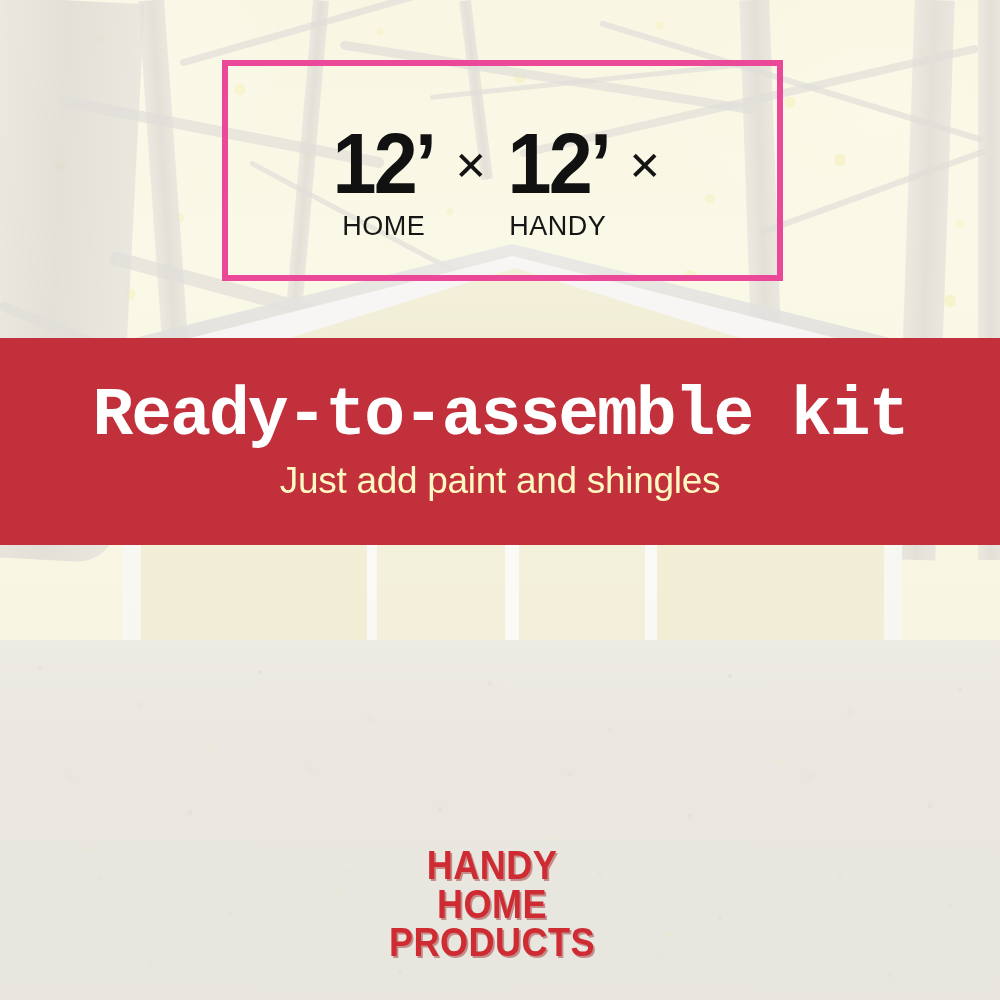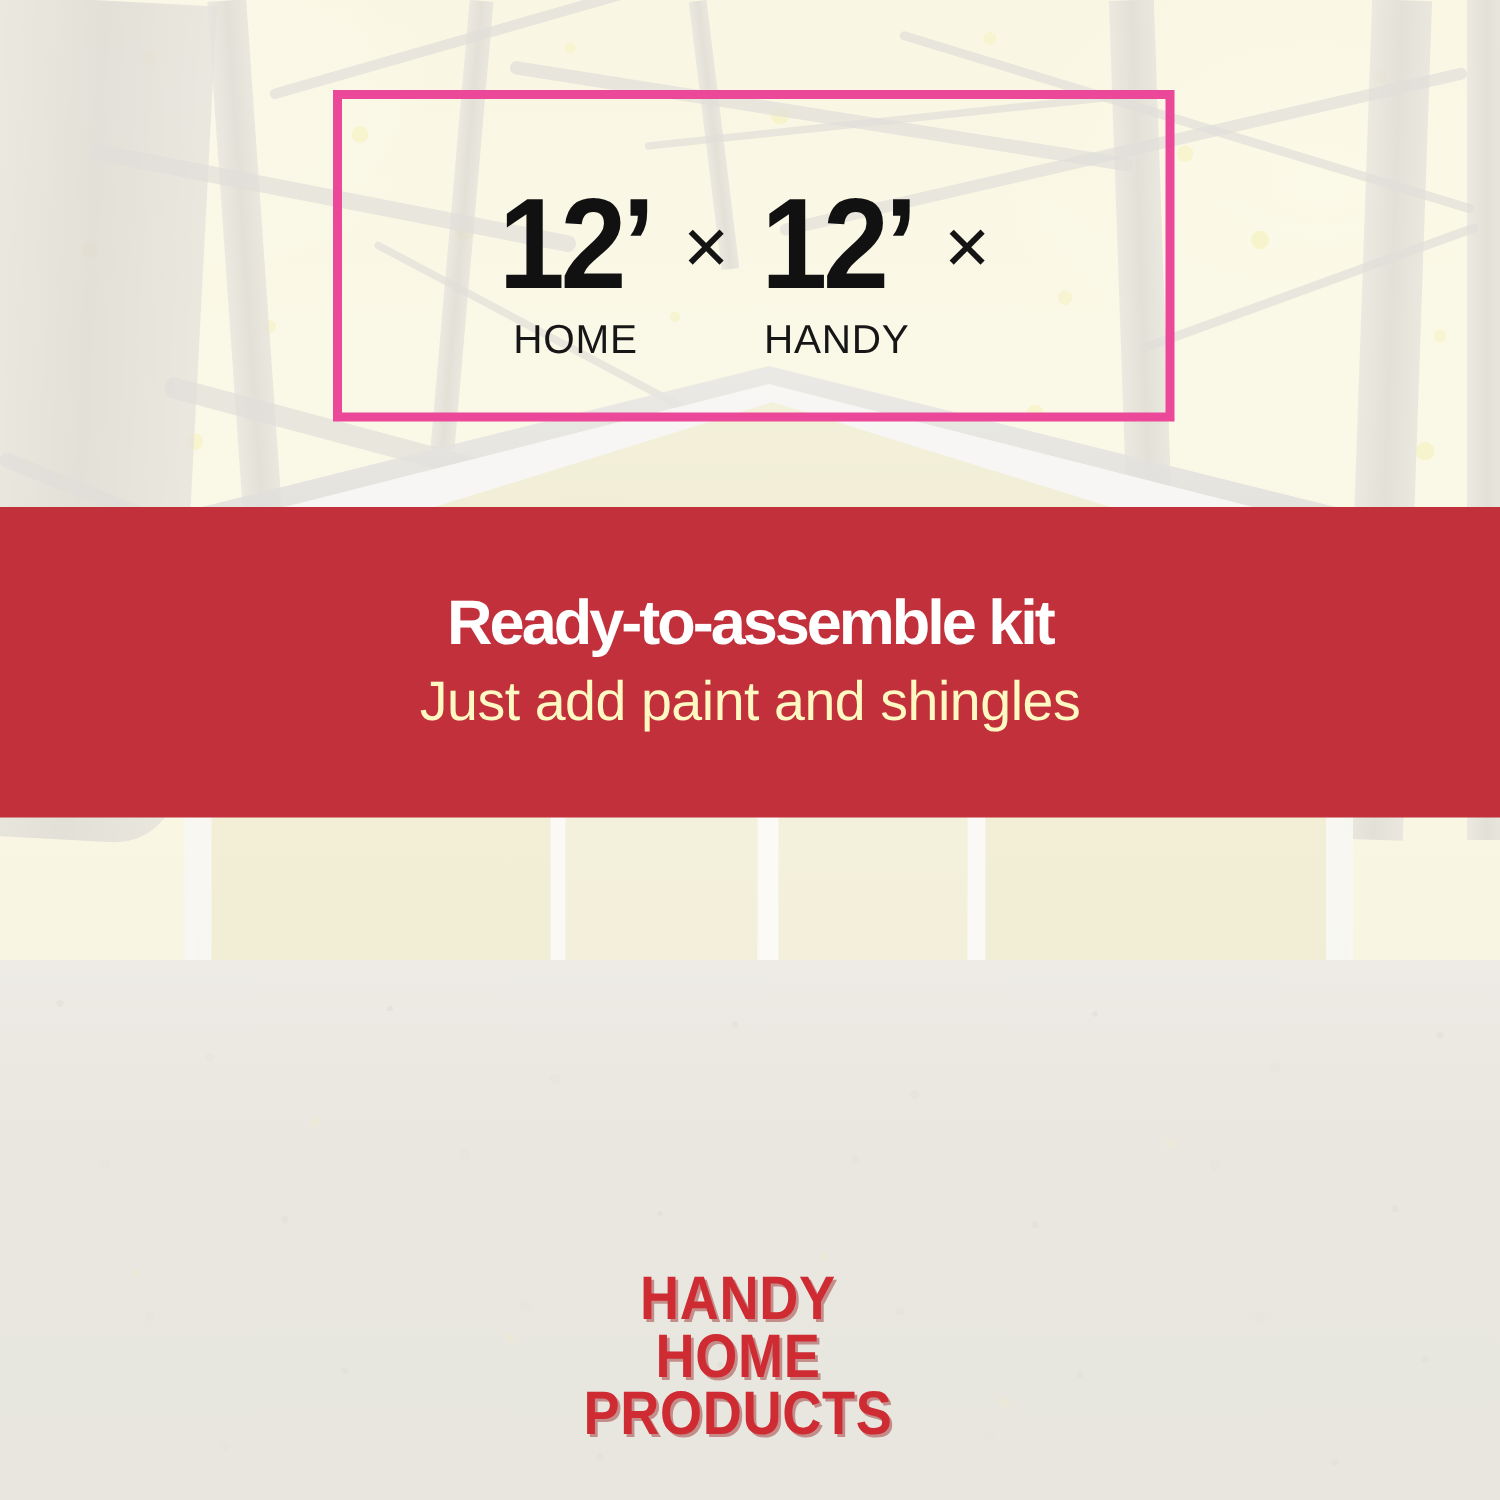--- a/index.html
+++ b/index.html
@@ -216,21 +216,21 @@
     background:#c2303b;
     display:flex; flex-direction:column; align-items:center; justify-content:center;
   }
   .banner-1 { top:338px; height:207px; }
   .banner-2 { top:573px; height:211px; }
   .banner-head {
     font-family:"Liberation Sans", sans-serif;
     font-weight:700; color:#ffffff;
     letter-spacing:-2px;
   }
-  .banner-1 .banner-head { font-size:42px; line-height:1.02; }
+  .banner-1 .banner-head { font-size:68px; line-height:1.02;font-family:Liberation Mono, monospace; }
   .banner-2 .banner-head { font-size:62px; line-height:1.02; }
   .banner-sub {
     font-family:"Liberation Sans", sans-serif;
     font-weight:400; color:#fef9c3; font-size:37px; letter-spacing:-.3px;
     margin-top:10px;
   }
 
   
   .logo {
     position:absolute; left:0; right:16px; top:846px;

